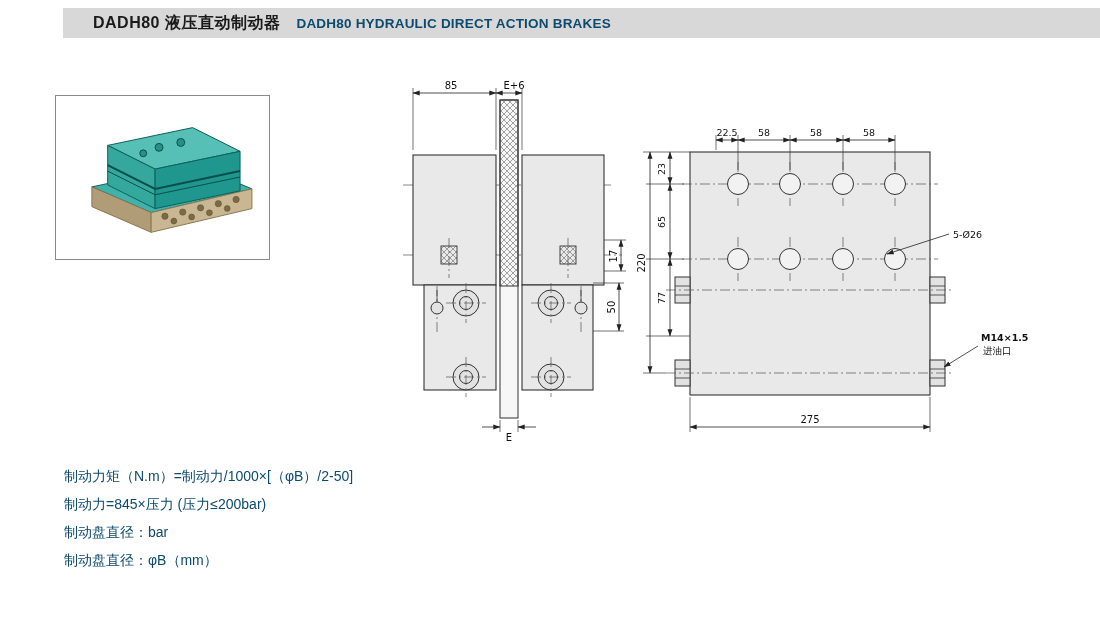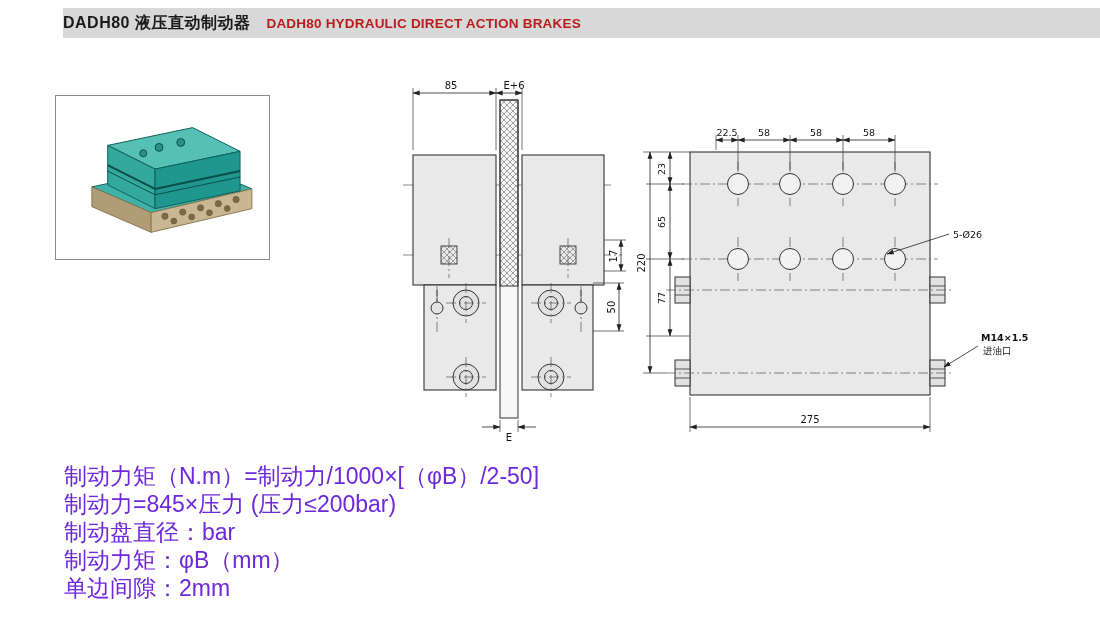--- a/index.html
+++ b/index.html
@@ -4,24 +4,24 @@
 <style>
   html,body{margin:0;padding:0;background:#fff;}
   .page{
     position:relative;width:1100px;height:621px;background:#fff;overflow:hidden;
     font-family:"Liberation Sans", sans-serif;color:#111;
   }
   
   .header-bar{
     position:absolute;left:63px;top:8px;right:0;height:30px;
     background:var(--header-bg,#d8d8d8);
-    display:flex;align-items:center;gap:16px;padding-left:0;box-sizing:border-box;
+    display:flex;align-items:center;gap:16px;padding-left:30px;box-sizing:border-box;
   }
   .title-zh{font-size:16px;font-weight:bold;color:#1a1a1a;letter-spacing:.5px;}
-  .title-en{font-size:13.5px;font-weight:bold;color:#b91c1c;letter-spacing:.2px;}
+  .title-en{font-size:13.5px;font-weight:bold;color:#0c4a6e;letter-spacing:.2px;}
   
   .photo-box{
     position:absolute;left:55px;top:95px;width:215px;height:165px;
     border:1px solid #8a8a8a;background:#fff;box-sizing:border-box;
   }
   .photo-box svg{display:block;width:100%;height:100%;}
   
   .drawing{position:absolute;left:395px;top:75px;width:665px;height:375px;}
   .drawing text{font-family:"DejaVu Sans", sans-serif;font-size:10px;fill:#111;}
   .drawing text.small{font-size:9.5px;}
@@ -31,21 +31,21 @@
   .hole{fill:#f2f2f2;stroke:#333;stroke-width:1;}
   .disc{fill:#f7f7f7;stroke:#333;stroke-width:1;}
   .disc-hatch{fill:url(#xh);stroke:#333;stroke-width:1;}
   .nut{fill:url(#xh);stroke:#333;stroke-width:.9;}
   .cl{stroke:#555;stroke-width:.7;stroke-dasharray:10 3 2 3;fill:none;}
   .ext{stroke:#333;stroke-width:.7;}
   .dim{stroke:#222;stroke-width:.8;}
   .thin{stroke:#333;stroke-width:.8;fill:none;}
   
   .notes{position:absolute;left:64px;top:462px;width:640px;}
-  .note-line{font-size:23px;line-height:28px;color:#6d28d9;white-space:nowrap;}
+  .note-line{font-size:14px;line-height:28px;color:#0c4a6e;white-space:nowrap;}
 </style>
 </head>
 <body>
 
 <div class="page">
 
   <div class="header-bar">
     <span class="title-zh">DADH80 液压直动制动器</span>
     <span class="title-en">DADH80 HYDRAULIC DIRECT ACTION BRAKES</span>
   </div>
@@ -256,17 +256,16 @@
         <text class="bold" x="981" y="341" text-anchor="start">M14×1.5</text>
         <text class="small" x="983" y="354" text-anchor="start">进油口</text>
       </g>
     </g>
   </svg>
 
   <div class="notes">
     <div class="note-line">制动力矩（N.m）=制动力/1000×[（φB）/2-50]</div>
     <div class="note-line">制动力=845×压力 (压力≤200bar)</div>
     <div class="note-line">制动盘直径：bar</div>
-    <div class="note-line">制动力矩：φB（mm）</div>
-    <div class="note-line">单边间隙：2mm</div>
+    <div class="note-line">制动盘直径：φB（mm）</div>
   </div>
 
 </div>
 
 </body></html>

